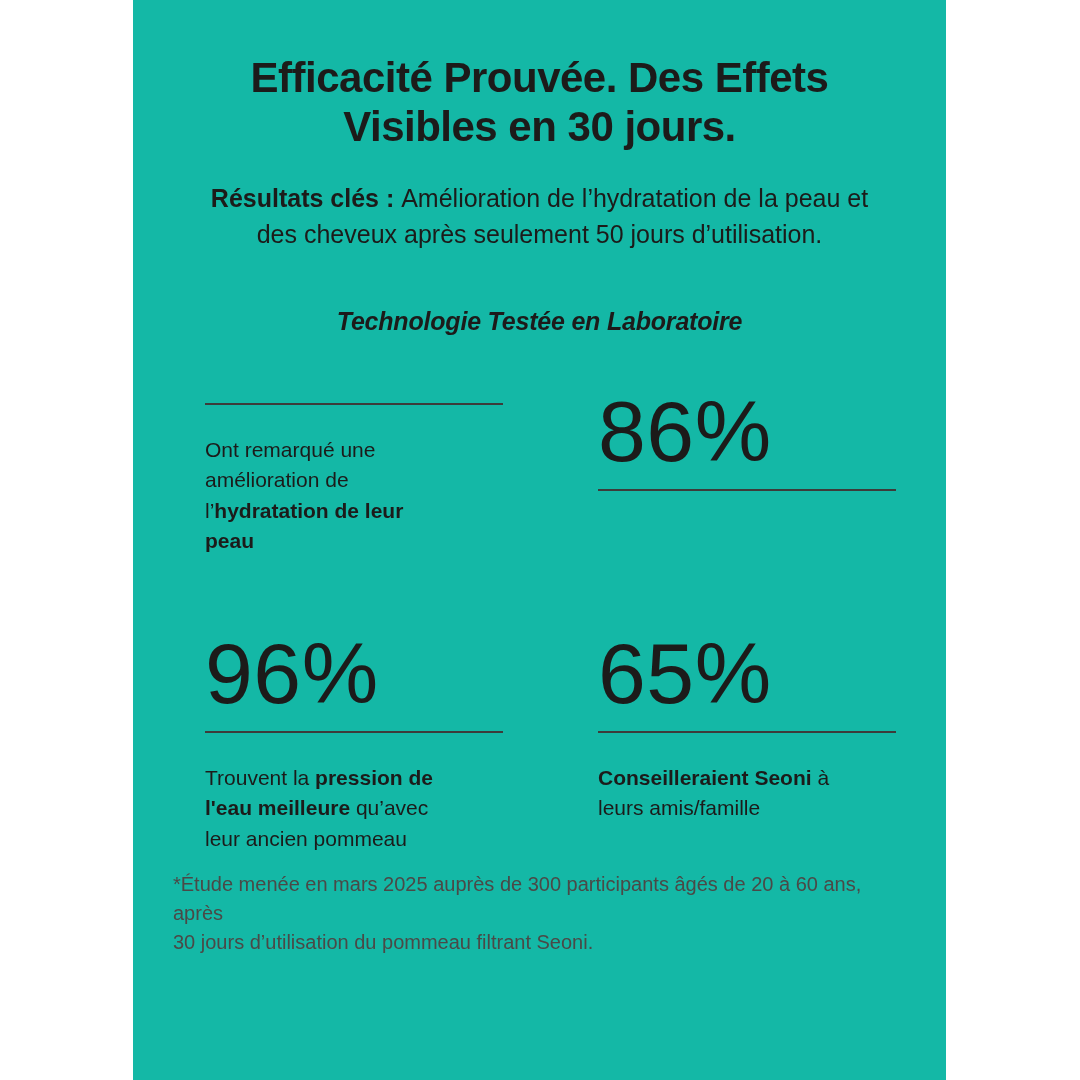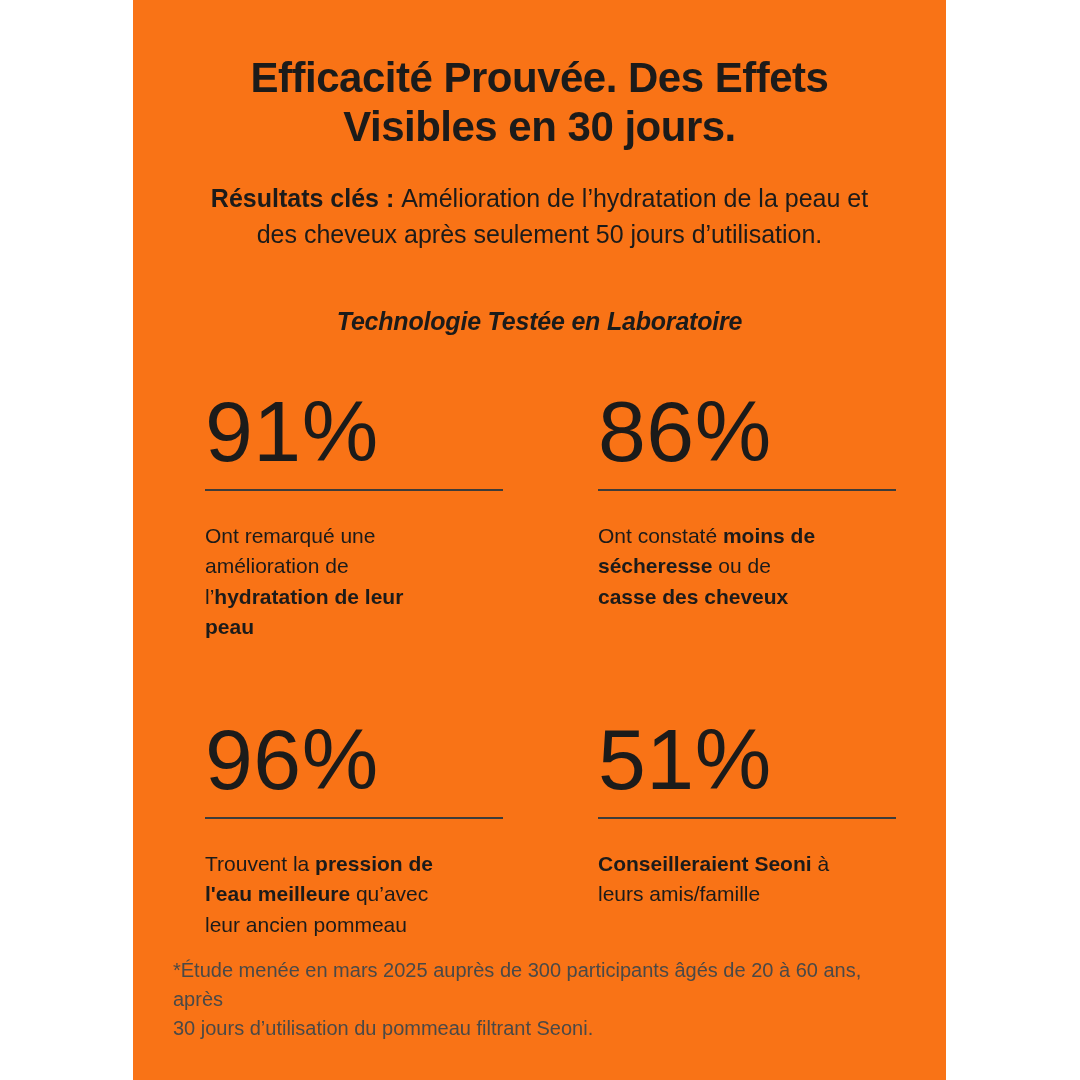--- a/index.html
+++ b/index.html
@@ -15,21 +15,21 @@
     height: 1080px;
     background: #ffffff;
     overflow: hidden;
   }
   .panel {
     position: absolute;
     left: 133px;
     top: 0;
     width: 813px;
     height: 1080px;
-    background: #f97316;
+    background: #14b8a6;
     color: #1c1b1a;
   }
   .title {
     margin-top: 53px;
     text-align: center;
     font-size: 42px;
     font-weight: 700;
     line-height: 1.17;
     letter-spacing: -0.5px;
     white-space: pre-line;
@@ -96,46 +96,42 @@
 Visibles en 30 jours.</h1>
 
     <p class="subtitle"><strong>Résultats clés : </strong><span>Amélioration de l’hydratation de la peau et
 des cheveux après seulement 50 jours d’utilisation.</span></p>
 
     <h2 class="section-heading">Technologie Testée en Laboratoire</h2>
 
     <div class="stats-grid">
 
       <div class="stat">
-        <div class="stat-value">91%</div>
         <div class="stat-rule"></div>
         <p class="stat-desc"><span>Ont remarqué une
 amélioration de
 l’</span><strong>hydratation de leur
 peau</strong></p>
       </div>
 
       <div class="stat">
         <div class="stat-value">86%</div>
         <div class="stat-rule"></div>
-        <p class="stat-desc"><span>Ont constaté </span><strong>moins de
-sécheresse</strong><span> ou de
-</span><strong>casse des cheveux</strong></p>
       </div>
 
       <div class="stat">
         <div class="stat-value">96%</div>
         <div class="stat-rule"></div>
         <p class="stat-desc"><span>Trouvent la </span><strong>pression de
 l'eau meilleure</strong><span> qu’avec
 leur ancien pommeau</span></p>
       </div>
 
       <div class="stat">
-        <div class="stat-value">51%</div>
+        <div class="stat-value">65%</div>
         <div class="stat-rule"></div>
         <p class="stat-desc"><strong>Conseilleraient Seoni</strong><span> à
 leurs amis/famille</span></p>
       </div>
 
     </div>
 
     <p class="footnote">*Étude menée en mars 2025 auprès de 300 participants âgés de 20 à 60 ans, après
 30 jours d’utilisation du pommeau filtrant Seoni.</p>
 

